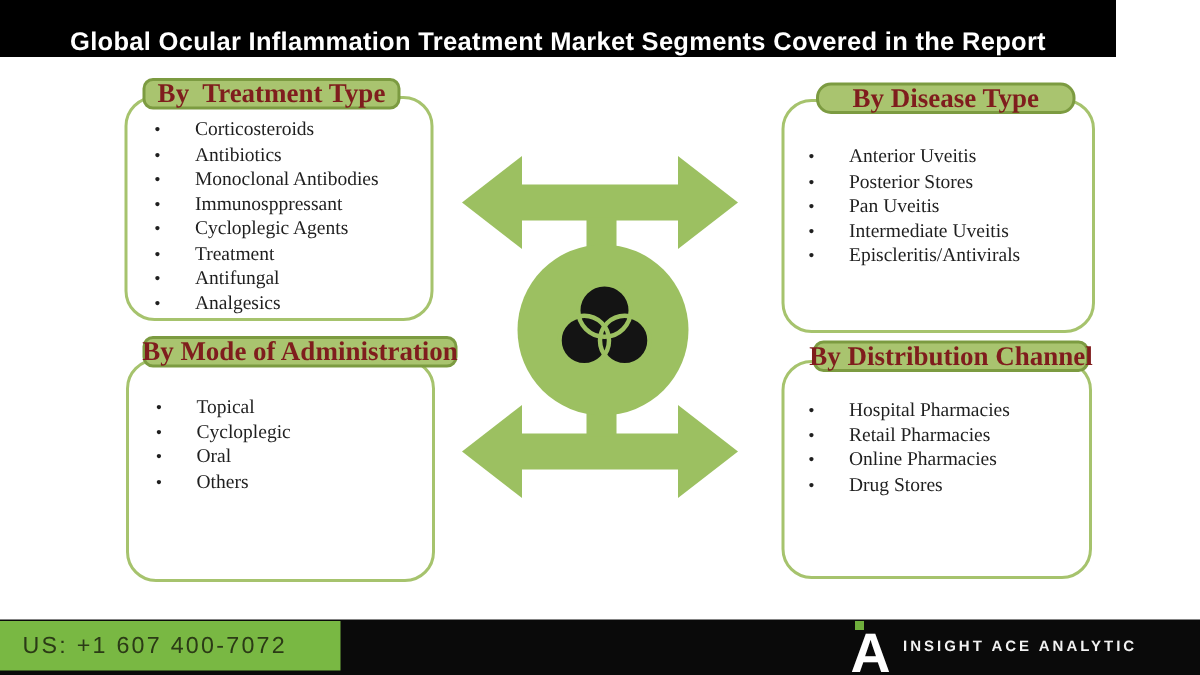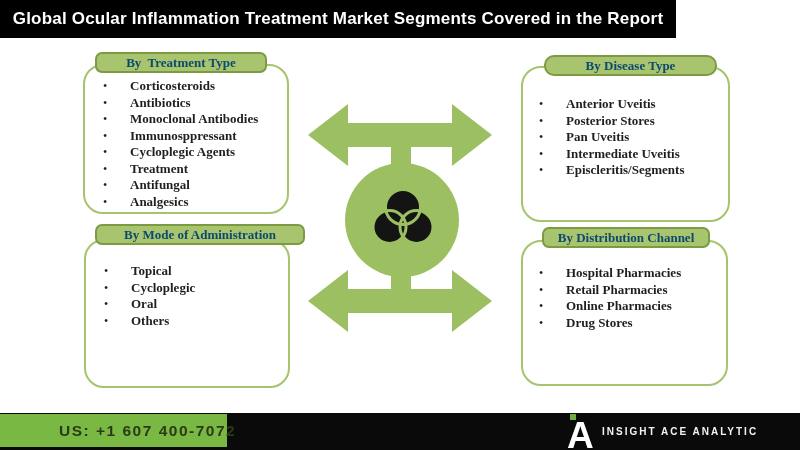--- a/index.html
+++ b/index.html
@@ -3,71 +3,71 @@
 <meta charset="utf-8">
 <style>
   * { margin: 0; padding: 0; box-sizing: border-box; }
   html, body { width: 800px; height: 450px; background: #ffffff; overflow: hidden; }
   body { font-family: "Liberation Sans", sans-serif; position: relative; }
 
   .stage { position: absolute; left: 0; top: 0; width: 800px; height: 450px; background: #ffffff; }
 
   
   .title-bar {
-    position: absolute; left: 0; top: 0; width: 676px; height: 38px;
-    background: #000000; display: flex; align-items: center; justify-content: center;
+    position: absolute; left: 0; top: 0; width: 744px; height: 38px;
+    background: #000000; display: flex; align-items: flex-end; justify-content: center;
   }
   .title-bar h1 {
     color: #ffffff; font-size: 17px; font-weight: bold; letter-spacing: 0.2px;
     font-family: "Liberation Sans", sans-serif;
   }
 
   
   .seg-box {
     position: absolute; background: #ffffff;
     border: 2px solid #a6c36d; border-radius: 20px;
   }
   .box-tl { left: 83px;  top: 64px;  width: 206px; height: 150px; padding: 12px 6px 0 14px; }
   .box-tr { left: 521px; top: 66px;  width: 209px; height: 156px; padding: 28px 6px 0 12px; }
   .box-bl { left: 84px;  top: 239px; width: 206px; height: 149px; padding: 22px 6px 0 14px; }
   .box-br { left: 521px; top: 240px; width: 207px; height: 146px; padding: 23px 6px 0 12px; }
 
   .seg-badge {
     position: absolute; height: 21px; z-index: 3;
     background: #a9c46f; border: 2px solid #7c9b41; border-radius: 7px;
     display: flex; align-items: center; justify-content: center;
-    font-family: "Liberation Serif", serif; font-weight: bold; font-size: 13px;
-    color: #0c4a6e; white-space: pre;
+    font-family: "Liberation Serif", serif; font-weight: bold; font-size: 18px;
+    color: #7f1d1d; white-space: pre;
   }
   .badge-tl { left: 95px;  top: 52px;  width: 172px; }
   .badge-tr { left: 544px; top: 55px;  width: 173px; border-radius: 10px; }
   .badge-bl { left: 95px;  top: 224px; width: 210px; }
-  .badge-br { left: 542px; top: 227px; width: 168px; }
+  .badge-br { left: 542px; top: 227px; width: 184px; }
 
   ul.seg-list { list-style: none; }
   ul.seg-list li {
     display: flex; align-items: baseline;
     font-family: "Liberation Serif", serif; font-size: 13px; line-height: 15.5px;
     color: #1f1f1f;
   }
   ul.seg-list .bullet { width: 12px; text-align: center; margin-right: 19px; font-size: 12px; color: #1f1f1f; }
-  ul.seg-list .li-text { white-space: nowrap; font-weight: bold; }
+  ul.seg-list .li-text { white-space: nowrap; }
 
   
   .center-graphic { position: absolute; left: 300px; top: 95px; width: 200px; height: 240px; }
 
   
   .footer-black { position: absolute; left: 0; top: 413px; width: 800px; height: 37px; background: #0a0a0a; }
   .footer-green {
     position: absolute; left: 0; top: 414px; width: 227px; height: 33px; background: #79b843;
     display: flex; align-items: center; padding-left: 15px;
   }
   .footer-phone {
-    font-weight: bold; font-size: 15.5px; letter-spacing: 1.5px; color: #2b3a16;
-    font-family: "Liberation Sans", sans-serif; white-space: nowrap; margin-left: 44px;
+    font-weight: normal; font-size: 15.5px; letter-spacing: 1.5px; color: #2b3a16;
+    font-family: "Liberation Sans", sans-serif; white-space: nowrap;
   }
   .brand-logo { position: absolute; left: 564px; top: 412px; width: 34px; height: 37px; }
   .brand-text {
     position: absolute; left: 602px; top: 413px; height: 37px; display: flex; align-items: center;
     color: #f2f2f2; font-weight: bold; font-size: 10px; letter-spacing: 2px; white-space: nowrap;
   }
 </style>
 </head>
 <body>
 
@@ -154,21 +154,21 @@
         <li>
           <span class="bullet">•</span>
           <span class="li-text">Pan Uveitis</span>
         </li>
         <li>
           <span class="bullet">•</span>
           <span class="li-text">Intermediate Uveitis</span>
         </li>
         <li>
           <span class="bullet">•</span>
-          <span class="li-text">Episcleritis/Segments</span>
+          <span class="li-text">Episcleritis/Antivirals</span>
         </li>
       </ul>
   </div>
   <div class="seg-badge badge-tr">
     <span>By Disease Type</span>
   </div>
 
   <div class="seg-box box-bl">
     <ul class="seg-list">
         <li>

